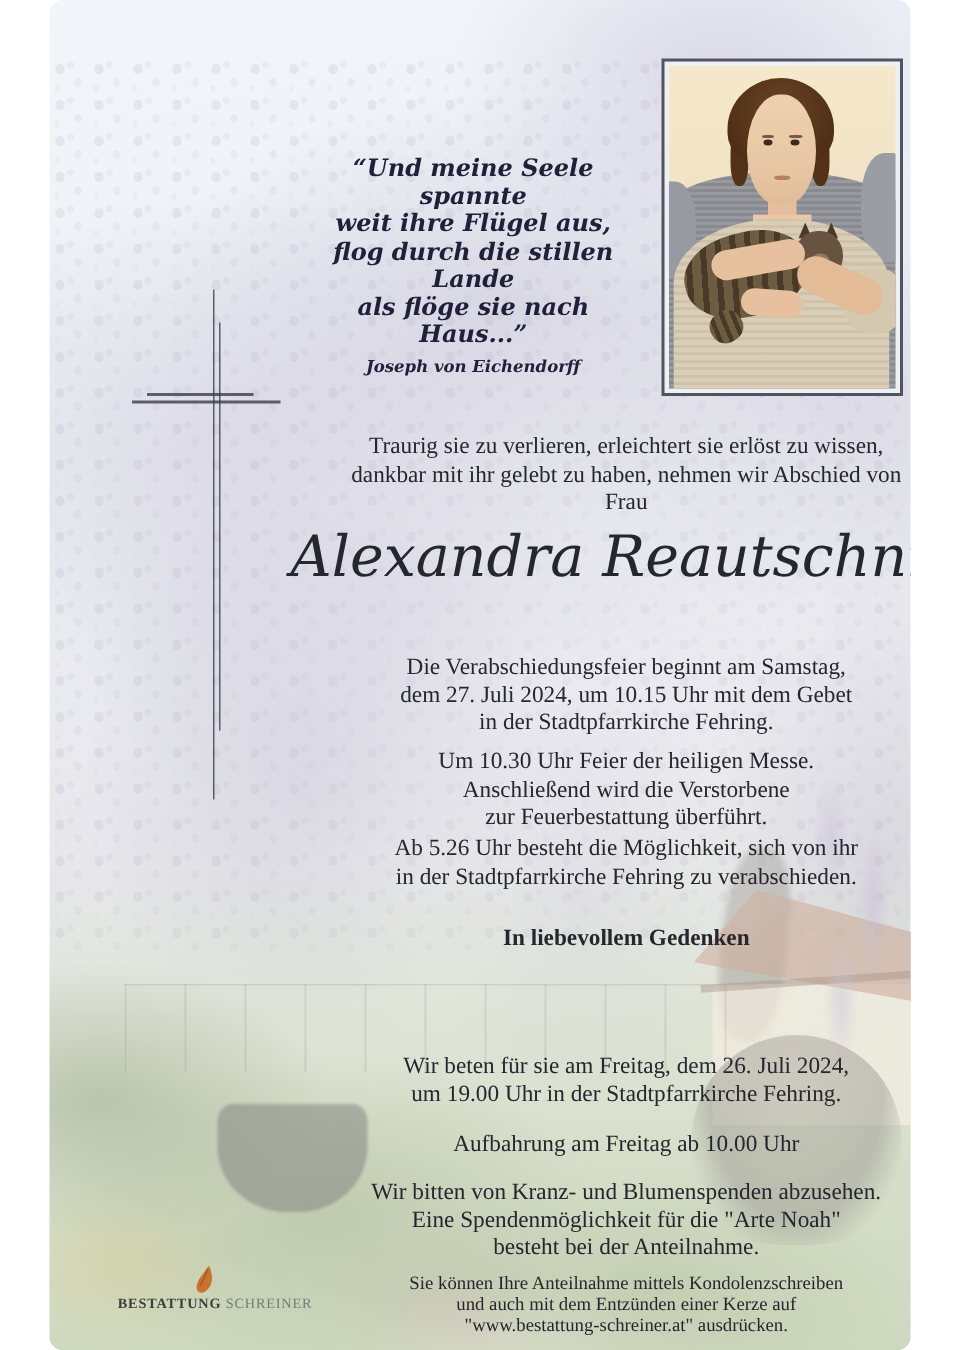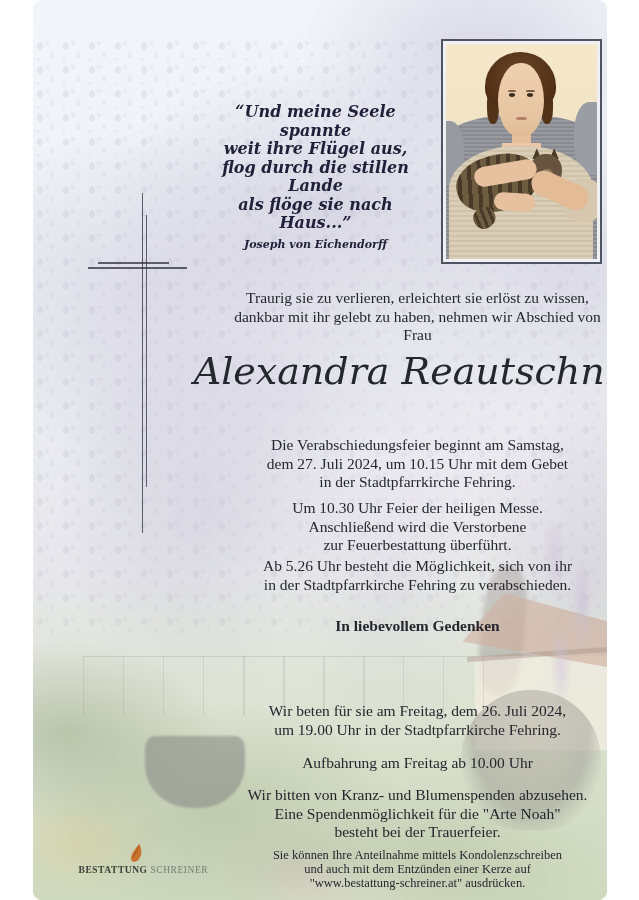--- a/index.html
+++ b/index.html
@@ -248,21 +248,21 @@
     <p class="p-prayer">
       <span>Wir beten für sie am Freitag, dem 26. Juli 2024,</span><br>
       <span>um 19.00 Uhr in der Stadtpfarrkirche Fehring.</span>
     </p>
 
     <p class="p-aufbahrung">Aufbahrung am Freitag ab 10.00 Uhr</p>
 
     <p class="p-donations">
       <span>Wir bitten von Kranz- und Blumenspenden abzusehen.</span><br>
       <span>Eine Spendenmöglichkeit für die "Arte Noah"</span><br>
-      <span>besteht bei der Trauerfeier.</span>
+      <span>besteht bei der Anteilnahme.</span>
     </p>
 
     <p class="p-fineprint">
       <span>Sie können Ihre Anteilnahme mittels Kondolenzschreiben</span><br>
       <span>und auch mit dem Entzünden einer Kerze auf</span><br>
       <span>"www.bestattung-schreiner.at" ausdrücken.</span>
     </p>
 
   </main>
 

